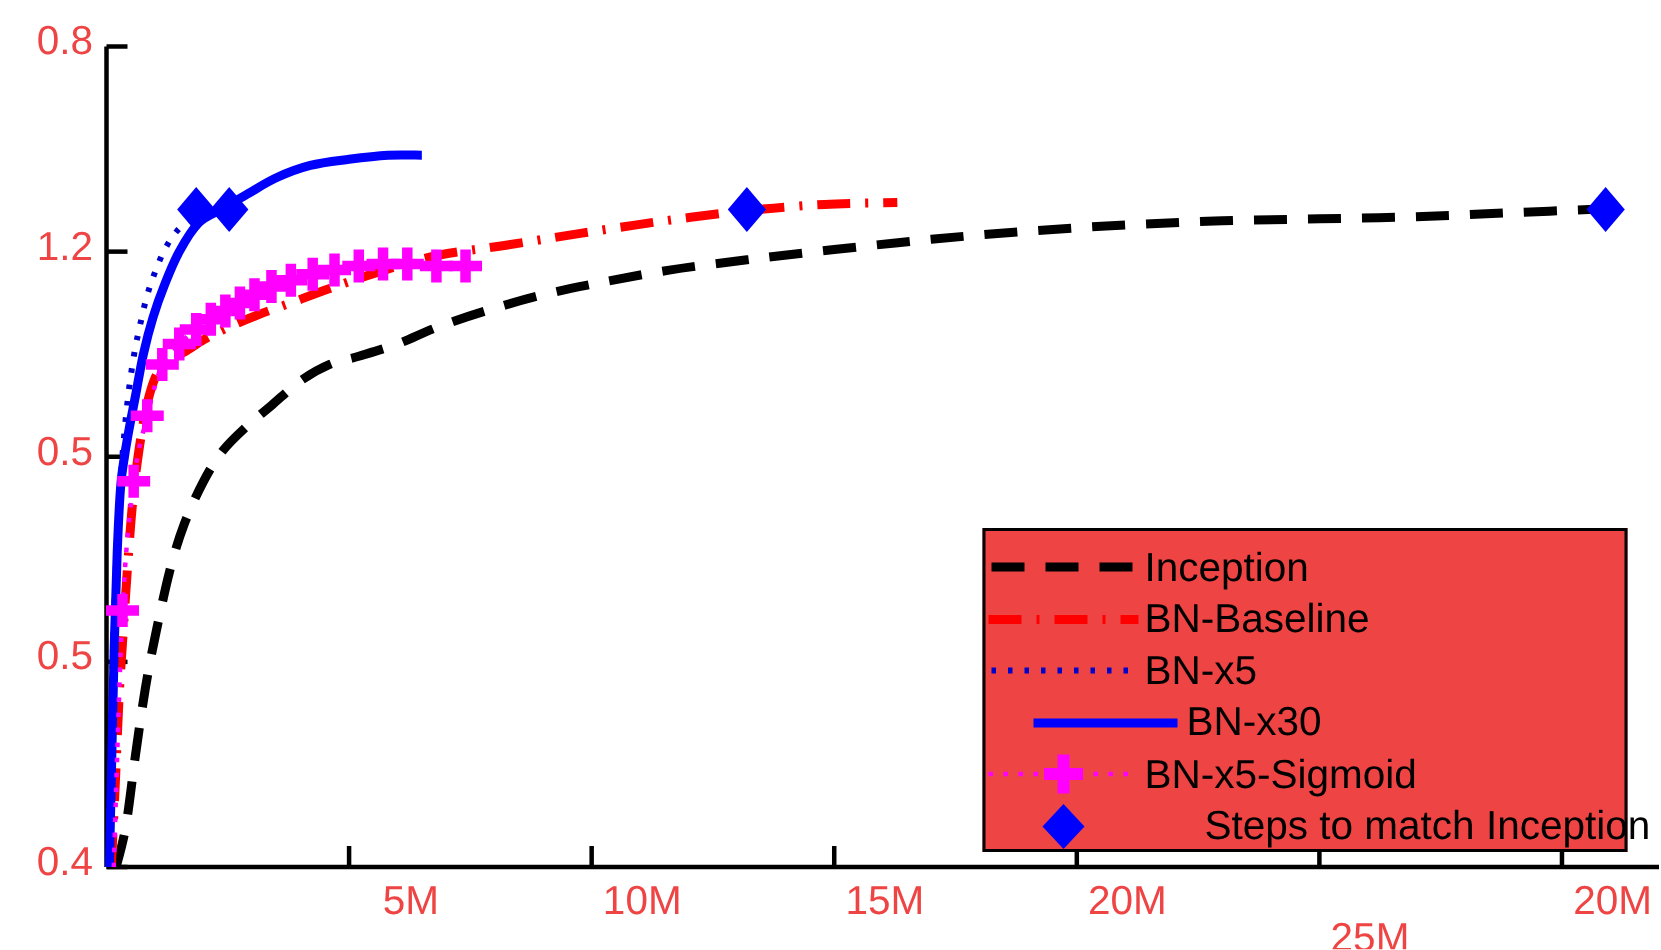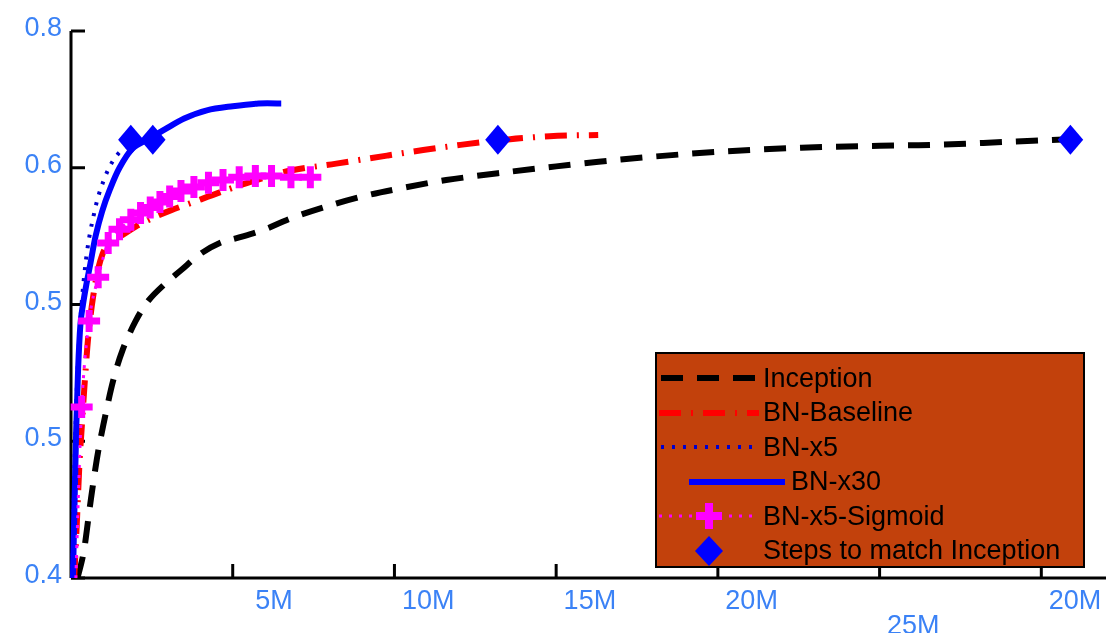--- a/index.html
+++ b/index.html
@@ -19,37 +19,37 @@
   }
   #plot-svg {
     position: absolute;
     left: 0;
     top: 0;
   }
   .tick-label {
     position: absolute;
     font-family: "Liberation Sans", sans-serif;
     font-size: 27px;
-    color: #3b82f6;
+    color: #ef4444;
     white-space: nowrap;
   }
   .ytick-label {
     text-align: right;
   }
   .xtick-label {
     text-align: right;
   }
   #legend-box {
     position: absolute;
     left: 655px;
     top: 352px;
     width: 430px;
     height: 216px;
     border: 2px solid #000000;
-    background: #c2410c;
+    background: #ef4444;
     box-sizing: border-box;
   }
   .legend-row {
     position: absolute;
     left: 0;
     width: 100%;
     height: 36px;
     display: flex;
     align-items: center;
   }
@@ -140,21 +140,21 @@
         <polygon points="152.8 124.7 165.6 139.7 152.8 154.7 140.1 139.7" fill="#0000FF" stroke="none"></polygon>
         <polygon points="497.9 124.7 510.7 139.7 497.9 154.7 485.2 139.7" fill="#0000FF" stroke="none"></polygon>
         <polygon points="1070.4 124.7 1083.2 139.7 1070.4 154.7 1057.7 139.7" fill="#0000FF" stroke="none"></polygon>
       </g>
   </svg>
 
   <div id="ytick-labels">
       <div class="tick-label ytick-label" style="left: 0px; top: 559px; width: 62px;">0.4</div>
       <div class="tick-label ytick-label" style="left: 0px; top: 422.25px; width: 62px;">0.5</div>
       <div class="tick-label ytick-label" style="left: 0px; top: 285.5px; width: 62px;">0.5</div>
-      <div class="tick-label ytick-label" style="left: 0px; top: 148.75px; width: 62px;">0.6</div>
+      <div class="tick-label ytick-label" style="left: 0px; top: 148.75px; width: 62px;">1.2</div>
       <div class="tick-label ytick-label" style="left: 0px; top: 12px; width: 62px;">0.8</div>
     </div>
   <div id="xtick-labels">
       <div class="tick-label xtick-label" style="left: 172.719px; top: 585px; width: 120px;">5M</div>
       <div class="tick-label xtick-label" style="left: 334.438px; top: 585px; width: 120px;">10M</div>
       <div class="tick-label xtick-label" style="left: 496.156px; top: 585px; width: 120px;">15M</div>
       <div class="tick-label xtick-label" style="left: 657.875px; top: 585px; width: 120px;">20M</div>
       <div class="tick-label xtick-label" style="left: 819.594px; top: 610px; width: 120px;">25M</div>
       <div class="tick-label xtick-label" style="left: 981.312px; top: 585px; width: 120px;">20M</div>
     </div>
@@ -194,21 +194,21 @@
       </div>
       <div class="legend-row" style="top: 144px;">
         <div class="legend-sample">
           <svg width="104" height="34">
             <line x1="2" y1="17" x2="102" y2="17" stroke="#FF00FF" stroke-width="3" stroke-dasharray="3 7"></line>
             <path d="M 48 4 h 8 v 9 h 9 v 8 h -9 v 9 h -8 v -9 h -9 v -8 h 9 Z" fill="#FF00FF"></path>
           </svg>
         </div>
         <span class="legend-text">BN-x5-Sigmoid</span>
       </div>
-      <div class="legend-row" style="top: 178.5px;">
+      <div class="legend-row" style="top: 178.5px; gap: 40px;">
         <div class="legend-sample">
           <svg width="104" height="34">
             <polygon points="52,2 66,17 52,32 38,17" fill="#0000FF"></polygon>
           </svg>
         </div>
         <span class="legend-text">Steps to match Inception</span>
       </div>
     </div>
 
 </div>

